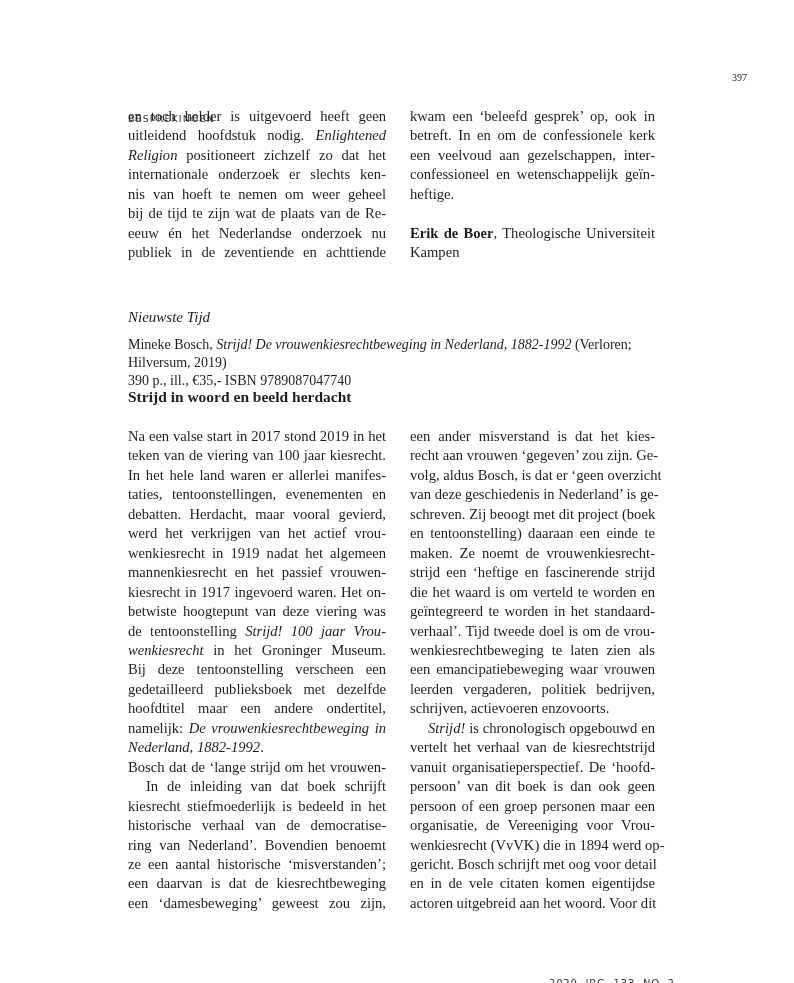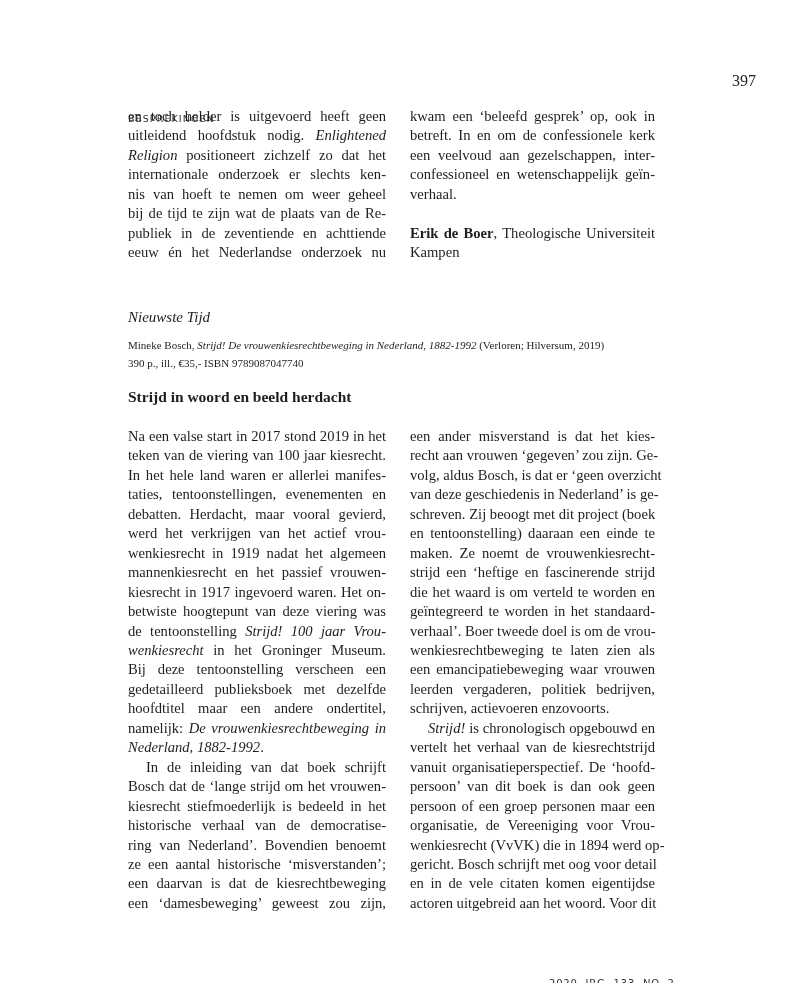--- a/index.html
+++ b/index.html
@@ -1,29 +1,29 @@
 <!DOCTYPE html>
 <html><head>
 <meta charset="utf-8">
 <style>
   html, body { margin: 0; padding: 0; background: #ffffff; }
   body { width: 794px; height: 983px; position: relative; overflow: hidden; color: #1e1e1e; }
   .serif { font-family: "Liberation Serif", "DejaVu Serif", serif; }
   .sans { font-family: "DejaVu Sans", "Liberation Sans", sans-serif; margin-top: 40px; }
   .running-head { position: absolute; left: 128px; top: 73px; font-size: 9.5px; letter-spacing: 1.1px; color: #333; }
-  .page-number { position: absolute; left: 732px; top: 72px; font-size: 16px; color: #222; }
+  .page-number { position: absolute; left: 732px; top: 72px; font-size: 10px; color: #222; }
   .col { position: absolute; font-size: 14.6px; line-height: 19.45px; text-align: justify; }
   .col .line { display: block; text-align: justify; text-align-last: justify; white-space: nowrap; }
   .col .line.last { text-align-last: left; }
   .left { left: 128px; width: 258px; }
   .right { left: 410px; width: 245px; }
   .top-block { top: 107px; }
   .indent { text-indent: 18px; }
   .section-label { position: absolute; left: 128px; top: 309px; font-size: 15px; font-style: italic; }
-  .book-ref { position: absolute; left: 128px; top: 336px; width: 540px; font-size: 11px; line-height: 18px; }
+  .book-ref { position: absolute; left: 128px; top: 336px; width: 540px; font-size: 14px; line-height: 18px; }
   .review-title { position: absolute; left: 128px; top: 388px; font-size: 15.5px; font-weight: bold; }
   .bottom-block { top: 427px; }
   .footer { position: absolute; left: 549px; top: 938px; font-size: 10px; letter-spacing: 0.8px; color: #333; }
   .spacer { height: 19.45px; }
   i { font-style: italic; }
   b { font-weight: bold; }
 </style>
 </head>
 <body>
 
@@ -32,30 +32,30 @@
   <div class="running-head sans">BESPREKINGEN</div>
   <div class="page-number serif">397</div>
 
   <div class="col left top-block serif">
     <span class="line">en toch helder is uitgevoerd heeft geen</span>
     <span class="line"><span>uitleidend hoofdstuk nodig. </span><i>Enlightened</i></span>
     <span class="line"><i>Religion</i><span> positioneert zichzelf zo dat het</span></span>
     <span class="line">internationale onderzoek er slechts ken-</span>
     <span class="line">nis van hoeft te nemen om weer geheel</span>
     <span class="line">bij de tijd te zijn wat de plaats van de Re-</span>
+    <span class="line">eeuw én het Nederlandse onderzoek nu</span>
     <span class="line">publiek in de zeventiende en achttiende</span>
-    <span class="line">eeuw én het Nederlandse onderzoek nu</span>
   </div>
 
   <div class="col right top-block serif">
     <span class="line">kwam een ‘beleefd gesprek’ op, ook in</span>
     <span class="line">betreft. In en om de confessionele kerk</span>
     <span class="line">een veelvoud aan gezelschappen, inter-</span>
     <span class="line">confessioneel en wetenschappelijk geïn-</span>
-    <span class="line last">verhaal.</span>
+    <span class="line last">heftige.</span>
     <div class="spacer"></div>
     <span class="line"><b>Erik de Boer</b><span>, Theologische Universiteit</span></span>
     <span class="line last">Kampen</span>
   </div>
 
   <div class="section-label serif">Nieuwste Tijd</div>
 
   <div class="book-ref serif">
     <div><span>Mineke Bosch, </span><i>Strijd! De vrouwenkiesrechtbeweging in Nederland, 1882-1992</i><span> (Verloren; Hilversum, 2019)</span></div>
     <div>390 p., ill., €35,- ISBN 9789087047740</div>
@@ -74,42 +74,42 @@
     <span class="line">mannenkiesrecht en het passief vrouwen-</span>
     <span class="line">kiesrecht in 1917 ingevoerd waren. Het on-</span>
     <span class="line">betwiste hoogtepunt van deze viering was</span>
     <span class="line"><span>de tentoonstelling </span><i>Strijd! 100 jaar Vrou-</i></span>
     <span class="line"><i>wenkiesrecht</i><span> in het Groninger Museum.</span></span>
     <span class="line">Bij deze tentoonstelling verscheen een</span>
     <span class="line">gedetailleerd publieksboek met dezelfde</span>
     <span class="line">hoofdtitel maar een andere ondertitel,</span>
     <span class="line"><span>namelijk: </span><i>De vrouwenkiesrechtbeweging in</i></span>
     <span class="line last"><i>Nederland, 1882-1992</i><span>.</span></span>
+    <span class="line">Bosch dat de ‘lange strijd om het vrouwen-</span>
     <span class="line indent">In de inleiding van dat boek schrijft</span>
-    <span class="line">Bosch dat de ‘lange strijd om het vrouwen-</span>
     <span class="line">kiesrecht stiefmoederlijk is bedeeld in het</span>
     <span class="line">historische verhaal van de democratise-</span>
     <span class="line">ring van Nederland’. Bovendien benoemt</span>
     <span class="line">ze een aantal historische ‘misverstanden’;</span>
     <span class="line">een daarvan is dat de kiesrechtbeweging</span>
     <span class="line">een ‘damesbeweging’ geweest zou zijn,</span>
   </div>
 
   <div class="col right bottom-block serif">
     <span class="line">een ander misverstand is dat het kies-</span>
     <span class="line">recht aan vrouwen ‘gegeven’ zou zijn. Ge-</span>
     <span class="line">volg, aldus Bosch, is dat er ‘geen overzicht</span>
     <span class="line">van deze geschiedenis in Nederland’ is ge-</span>
     <span class="line">schreven. Zij beoogt met dit project (boek</span>
     <span class="line">en tentoonstelling) daaraan een einde te</span>
     <span class="line">maken. Ze noemt de vrouwenkiesrecht-</span>
     <span class="line">strijd een ‘heftige en fascinerende strijd</span>
     <span class="line">die het waard is om verteld te worden en</span>
     <span class="line">geïntegreerd te worden in het standaard-</span>
-    <span class="line">verhaal’. Boer tweede doel is om de vrou-</span>
+    <span class="line">verhaal’. Tijd tweede doel is om de vrou-</span>
     <span class="line">wenkiesrechtbeweging te laten zien als</span>
     <span class="line">een emancipatiebeweging waar vrouwen</span>
     <span class="line">leerden vergaderen, politiek bedrijven,</span>
     <span class="line last">schrijven, actievoeren enzovoorts.</span>
     <span class="line indent"><i>Strijd!</i><span> is chronologisch opgebouwd en</span></span>
     <span class="line">vertelt het verhaal van de kiesrechtstrijd</span>
     <span class="line">vanuit organisatieperspectief. De ‘hoofd-</span>
     <span class="line">persoon’ van dit boek is dan ook geen</span>
     <span class="line">persoon of een groep personen maar een</span>
     <span class="line">organisatie, de Vereeniging voor Vrou-</span>

